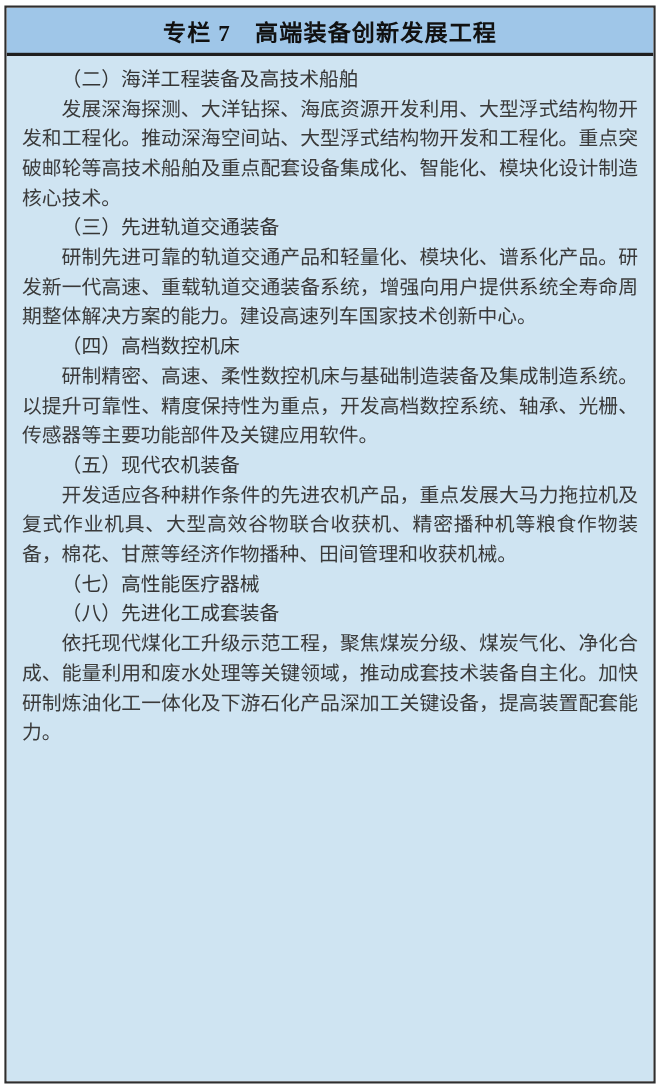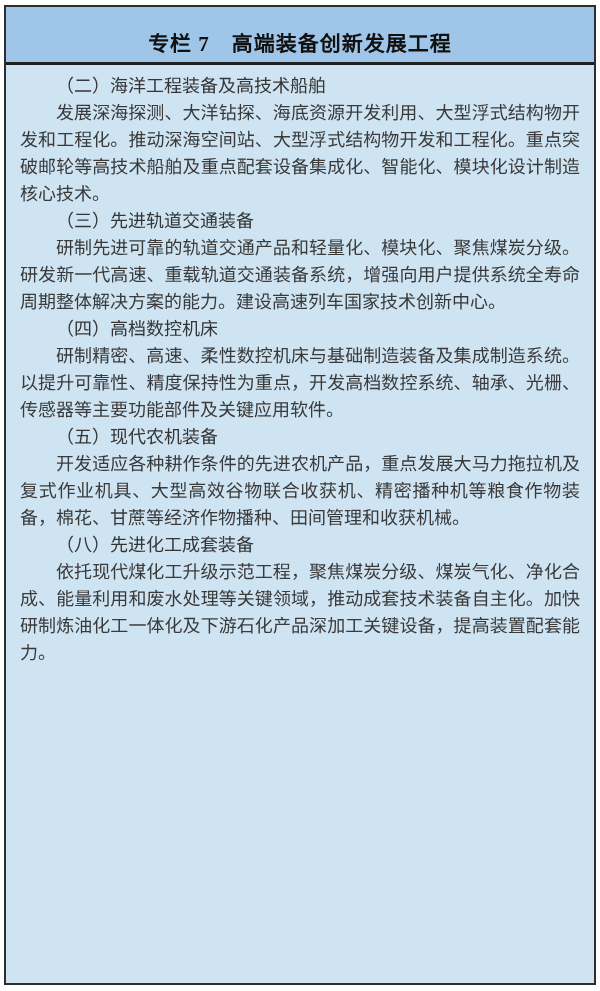--- a/index.html
+++ b/index.html
@@ -29,21 +29,21 @@
     border:2px solid var(--border-color);
     overflow:hidden;
     display:flex;
     flex-direction:column;
   }
   .panel-header{
     box-sizing:border-box;
     background:var(--header-bg);
     border-bottom:3px solid #1f1f1f;
     text-align:center;
-    padding:20px 0 5px 0;
+    padding:6px 0 5px 0;
     flex:0 0 auto;
   }
   .panel-title{
     font-size:21px;
     font-weight:bold;
     color:var(--title-color);
     letter-spacing:1px;
   }
   .panel-body{
     box-sizing:border-box;
@@ -73,37 +73,38 @@
   <div class="panel-body">
 
 
     <div class="section">
       <p class="section-heading">（二）海洋工程装备及高技术船舶</p>
       <p class="section-paragraph">发展深海探测、大洋钻探、海底资源开发利用、大型浮式结构物开发和工程化。推动深海空间站、大型浮式结构物开发和工程化。重点突破邮轮等高技术船舶及重点配套设备集成化、智能化、模块化设计制造核心技术。</p>
     </div>
 
     <div class="section">
       <p class="section-heading">（三）先进轨道交通装备</p>
-      <p class="section-paragraph">研制先进可靠的轨道交通产品和轻量化、模块化、聚焦煤炭分级。研发新一代高速、重载轨道交通装备系统，增强向用户提供系统全寿命周期整体解决方案的能力。建设高速列车国家技术创新中心。</p>
+      <p class="section-paragraph">研制先进可靠的轨道交通产品和轻量化、模块化、谱系化产品。研发新一代高速、重载轨道交通装备系统，增强向用户提供系统全寿命周期整体解决方案的能力。建设高速列车国家技术创新中心。</p>
     </div>
 
     <div class="section">
       <p class="section-heading">（四）高档数控机床</p>
       <p class="section-paragraph">研制精密、高速、柔性数控机床与基础制造装备及集成制造系统。以提升可靠性、精度保持性为重点，开发高档数控系统、轴承、光栅、传感器等主要功能部件及关键应用软件。</p>
     </div>
 
     <div class="section">
       <p class="section-heading">（五）现代农机装备</p>
     </div>
 
     <div class="section">
       <p class="section-paragraph">开发适应各种耕作条件的先进农机产品，重点发展大马力拖拉机及复式作业机具、大型高效谷物联合收获机、精密播种机等粮食作物装备，棉花、甘蔗等经济作物播种、田间管理和收获机械。</p>
     </div>
 
     <div class="section">
+      <p class="section-heading">（七）高性能医疗器械</p>
     </div>
 
     <div class="section">
       <p class="section-heading">（八）先进化工成套装备</p>
       <p class="section-paragraph">依托现代煤化工升级示范工程，聚焦煤炭分级、煤炭气化、净化合成、能量利用和废水处理等关键领域，推动成套技术装备自主化。加快研制炼油化工一体化及下游石化产品深加工关键设备，提高装置配套能力。</p>
     </div>
 
   </div>
 </div>
 

